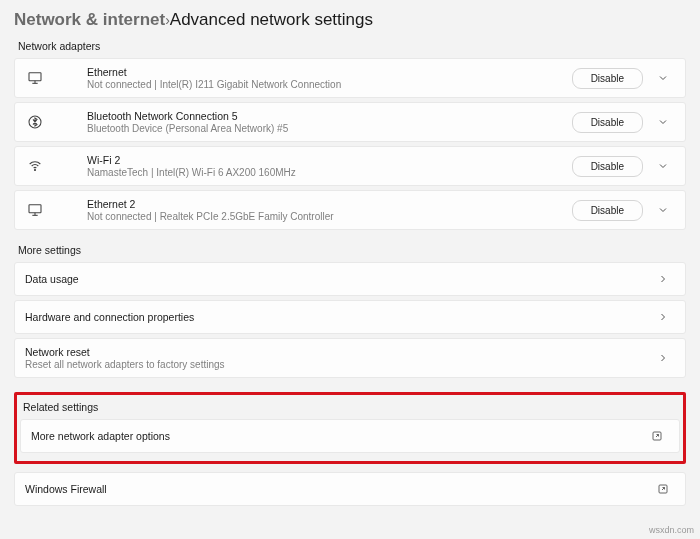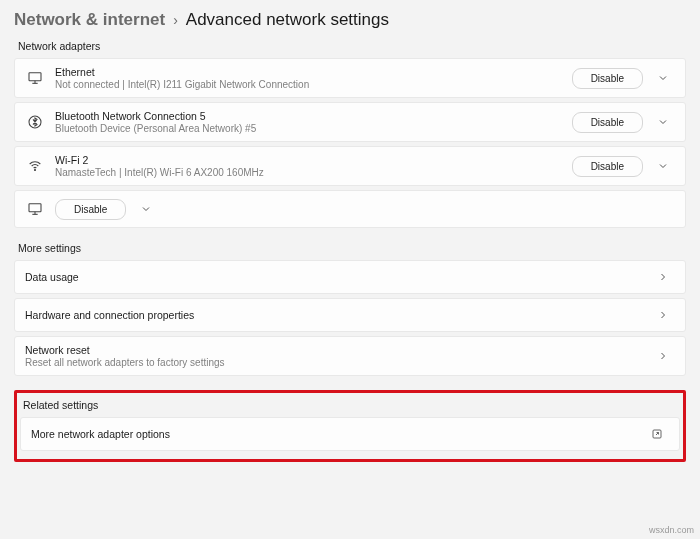--- a/index.html
+++ b/index.html
@@ -11,21 +11,20 @@
       overflow: hidden;
       font-size: 11px;
       color: #1a1a1a;
     }
     .page {
       padding: 10px 14px 0 14px;
     }
     .breadcrumb {
       display: flex;
       align-items: center;
-      gap: 8px;
       margin-bottom: 10px;
     }
     .breadcrumb .parent {
       font-size: 17px;
       font-weight: 600;
       color: #6b6b6b;
     }
     .breadcrumb .sep {
       font-size: 14px;
       color: #6b6b6b;
@@ -46,20 +45,21 @@
     }
     .card {
       background: #fdfdfd;
       border: 1px solid #e8e8e8;
       border-radius: 3px;
       padding: 7px 10px;
       display: flex;
       align-items: center;
       margin-bottom: 4px;
       min-height: 38px;
+      gap: 32px;
     }
     .card.slim {
       min-height: 34px;
       padding: 8px 10px;
       justify-content: flex-end;
     }
     .card .adapter-icon {
       width: 20px;
       height: 20px;
       display: flex;
@@ -220,20 +220,24 @@
     </div>
 
     <div class="card">
       <span class="adapter-icon">
         <svg width="16" height="16" viewBox="0 0 24 24" fill="none" stroke="currentColor" stroke-width="1.6">
               <rect x="3" y="4" width="18" height="12" rx="1"></rect>
               <line x1="8" y1="20" x2="16" y2="20"></line>
               <line x1="12" y1="16" x2="12" y2="20"></line>
             </svg>
       </span>
+      <div class="info">
+        <span class="title">Ethernet 2</span>
+        <span class="subtitle">Not connected | Realtek PCIe 2.5GbE Family Controller</span>
+      </div>
       <div class="actions">
         <button class="btn">Disable</button>
         <span class="chev">
           <svg width="12" height="12" viewBox="0 0 24 24" fill="none" stroke="currentColor" stroke-width="2">
                 <polyline points="6 9 12 15 18 9"></polyline>
               </svg>
         </span>
       </div>
     </div>
 
@@ -286,17 +290,29 @@
       <span class="ext-icon">
         <svg width="12" height="12" viewBox="0 0 24 24" fill="none" stroke="currentColor" stroke-width="1.8">
               <rect x="4" y="4" width="16" height="16" rx="2"></rect>
               <path d="M10 14l5-5"></path>
               <path d="M11 9h4v4"></path>
             </svg>
       </span>
     </div>
   </div>
 
+  <div class="card slim">
+    <div class="info">
+      <span class="title">Windows Firewall</span>
+    </div>
+    <span class="ext-icon">
+      <svg width="12" height="12" viewBox="0 0 24 24" fill="none" stroke="currentColor" stroke-width="1.8">
+            <rect x="4" y="4" width="16" height="16" rx="2"></rect>
+            <path d="M10 14l5-5"></path>
+            <path d="M11 9h4v4"></path>
+          </svg>
+    </span>
+  </div>
 
 </div>
 
 <div class="watermark">wsxdn.com</div>
 </div>
 
 </body></html>

